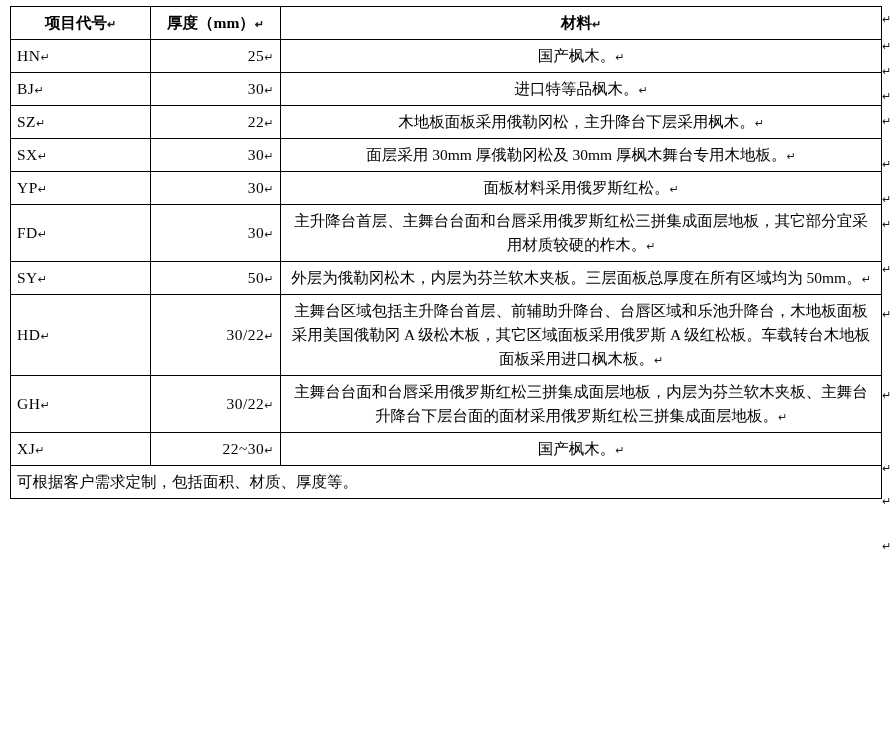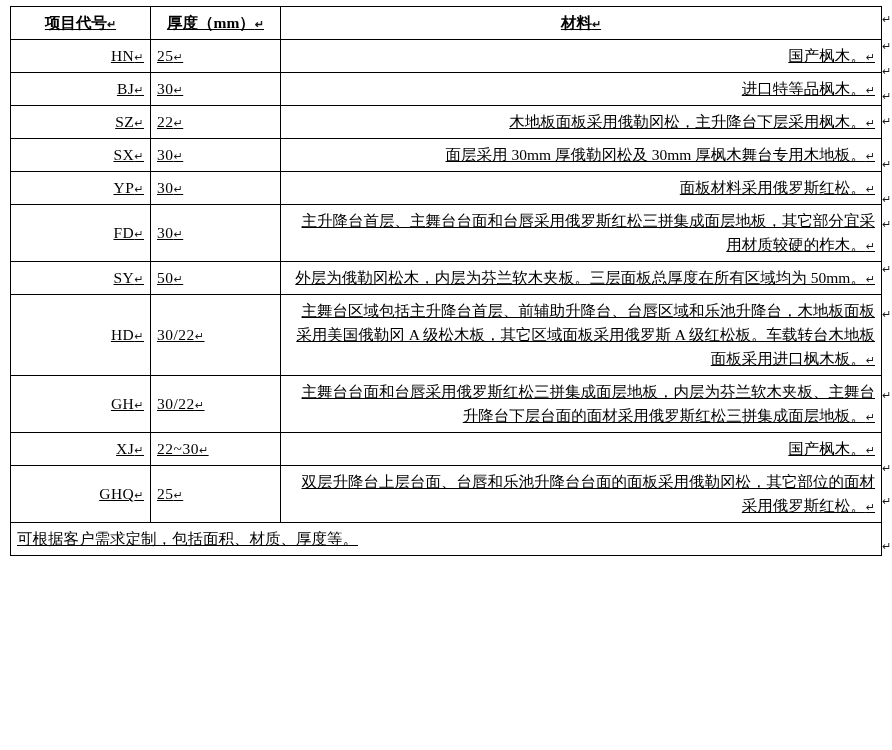--- a/index.html
+++ b/index.html
@@ -13,21 +13,20 @@
     font-family: "Liberation Serif", "DejaVu Serif", serif;
     color: #000000;
     overflow: hidden;
   }
   .doc {
     position: relative;
     width: 892px;
     height: 750px;
     box-sizing: border-box;
     padding: 6px 0 8px 0;
-    text-decoration: underline;
   }
   table.spec {
     border-collapse: collapse;
     width: 872px;
     margin-left: 10px;
     table-layout: fixed;
   }
   table.spec td, table.spec th {
     border: 1px solid #000000;
     padding: 4px 6px;
@@ -35,30 +34,30 @@
     font-size: 15.5px;
     line-height: 1.55;
   }
   th.hdr {
     text-align: center;
     font-weight: bold;
     font-size: 16.5px;
     padding: 6px 4px;
   }
   td.code {
-    text-align: right;
+    text-align: left;
     font-family: "Liberation Serif", "DejaVu Serif", serif;
     letter-spacing: 0.5px;
   }
   td.thick {
-    text-align: left;
+    text-align: right;
     letter-spacing: 0.5px;
   }
   td.mat {
-    text-align: right;
+    text-align: center;
     padding-left: 8px;
     padding-right: 8px;
   }
   td.footer {
     text-align: left;
     padding: 8px 6px;
     font-size: 16px;
   }
   .col-code { width: 140px; }
   .col-thick { width: 130px; }
@@ -147,25 +146,20 @@
         <td class="code"><span>GH</span><span class="cellmark">↵</span></td>
         <td class="thick"><span>30/22</span><span class="cellmark">↵</span></td>
         <td class="mat"><span>主舞台台面和台唇采用俄罗斯红松三拼集成面层地板，内层为芬兰软木夹板、主舞台升降台下层台面的面材采用俄罗斯红松三拼集成面层地板。</span><span class="cellmark">↵</span></td>
       </tr>
       <tr>
         <td class="code"><span>XJ</span><span class="cellmark">↵</span></td>
         <td class="thick"><span>22~30</span><span class="cellmark">↵</span></td>
         <td class="mat"><span>国产枫木。</span><span class="cellmark">↵</span></td>
       </tr>
       <tr>
-        <td class="code"><span>GHQ</span><span class="cellmark">↵</span></td>
-        <td class="thick"><span>25</span><span class="cellmark">↵</span></td>
-        <td class="mat"><span>双层升降台上层台面、台唇和乐池升降台台面的面板采用俄勒冈松，其它部位的面材采用俄罗斯红松。</span><span class="cellmark">↵</span></td>
-      </tr>
-      <tr>
         <td class="footer" colspan="3"><span>可根据客户需求定制，包括面积、材质、厚度等。</span></td>
       </tr>
     </tbody>
   </table>
 
   <div class="marks">
     <div class="mark" style="margin-top:8px">↵</div>
     <div class="mark" style="margin-top:16px">↵</div>
     <div class="mark" style="margin-top:14px">↵</div>
     <div class="mark" style="margin-top:14px">↵</div>

